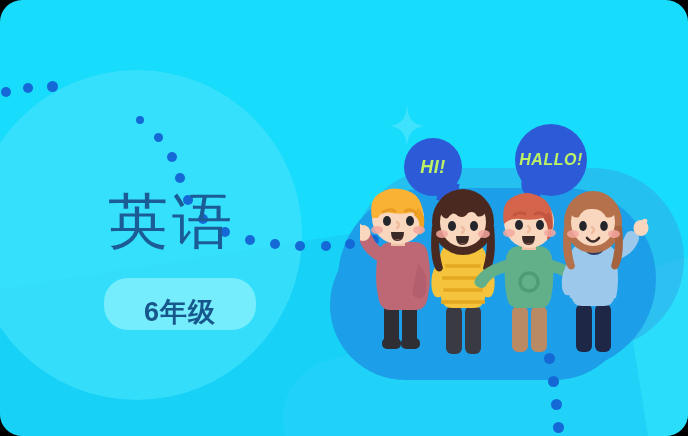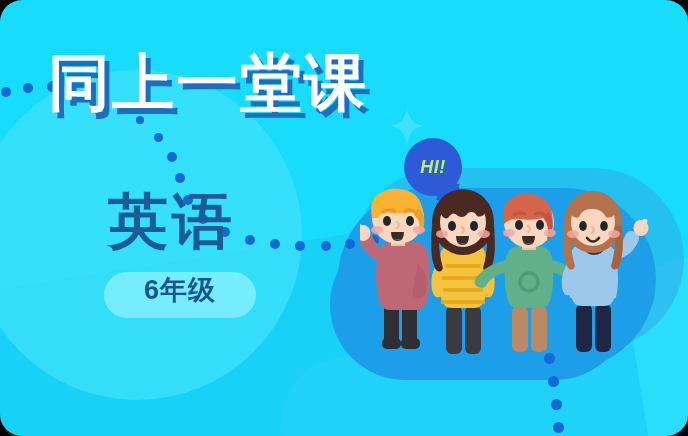--- a/index.html
+++ b/index.html
@@ -88,33 +88,33 @@
     letter-spacing:2px;
     color:#ffffff;
     text-shadow:5px 6px 0 #1B6FBF;
     white-space:nowrap;
     line-height:1;
   }
   .subject{
     position:absolute;
     left:108px; top:192px;
     font-size:60px;
-    font-weight:bold;
+    font-weight:normal;
     letter-spacing:4px;
     color:#1C5C96;
     white-space:nowrap;
     line-height:1;
   }
   .grade-pill{
     position:absolute;
-    left:104px; top:272px;
-    width:152px;height:46px;
+    left:104px; top:278px;
+    width:152px;height:52px;
     border-radius:24px;
     background:#76EDFC;
-    display:flex;align-items:flex-start;justify-content:center;
+    display:flex;align-items:flex-end;justify-content:center;
   }
   .grade-pill span{
     font-size:27px;font-weight:bold;
     color:#17578C;letter-spacing:1px;
   }
 
   
   .bubble{
     position:absolute;
     border-radius:50%;
@@ -175,32 +175,35 @@
         <i class="dot" style="left: 321px; top: 241px; width: 10px; height: 10px; background: rgb(21, 105, 214);"></i>
         <i class="dot" style="left: 345px; top: 239px; width: 10px; height: 10px; background: rgb(21, 105, 214);"></i>
         <i class="dot" style="left: 369px; top: 235px; width: 10px; height: 10px; background: rgb(21, 105, 214);"></i>
         <i class="dot" style="left: 543.5px; top: 352.5px; width: 11px; height: 11px; background: rgb(21, 105, 214);"></i>
         <i class="dot" style="left: 547.5px; top: 375.5px; width: 11px; height: 11px; background: rgb(21, 105, 214);"></i>
         <i class="dot" style="left: 550.5px; top: 398.5px; width: 11px; height: 11px; background: rgb(21, 105, 214);"></i>
         <i class="dot" style="left: 552.5px; top: 421.5px; width: 11px; height: 11px; background: rgb(21, 105, 214);"></i>
       </div>
   </div>
 
-  <div class="title">同上一堂课</div>
   <div class="subject">英语</div>
 
   <div class="grade-pill">
     <span>6年级</span>
   </div>
 
   <div class="bubble" id="bubble-hi">
     <span>HI!</span>
     <i class="tail"></i>
   </div>
 
+  <div class="bubble" id="bubble-hallo">
+    <span>HALLO!</span>
+    <i class="tail"></i>
+  </div>
 
   <svg class="kids" viewBox="0 0 312 170">
 
     <g>
 
       <rect x="24" y="118" width="15" height="44" rx="6" fill="#2E2E34"></rect>
       <rect x="42" y="118" width="15" height="44" rx="6" fill="#2E2E34"></rect>
       <rect x="22" y="152" width="19" height="11" rx="5" fill="#2E2E34"></rect>
       <rect x="41" y="152" width="19" height="11" rx="5" fill="#2E2E34"></rect>
 

